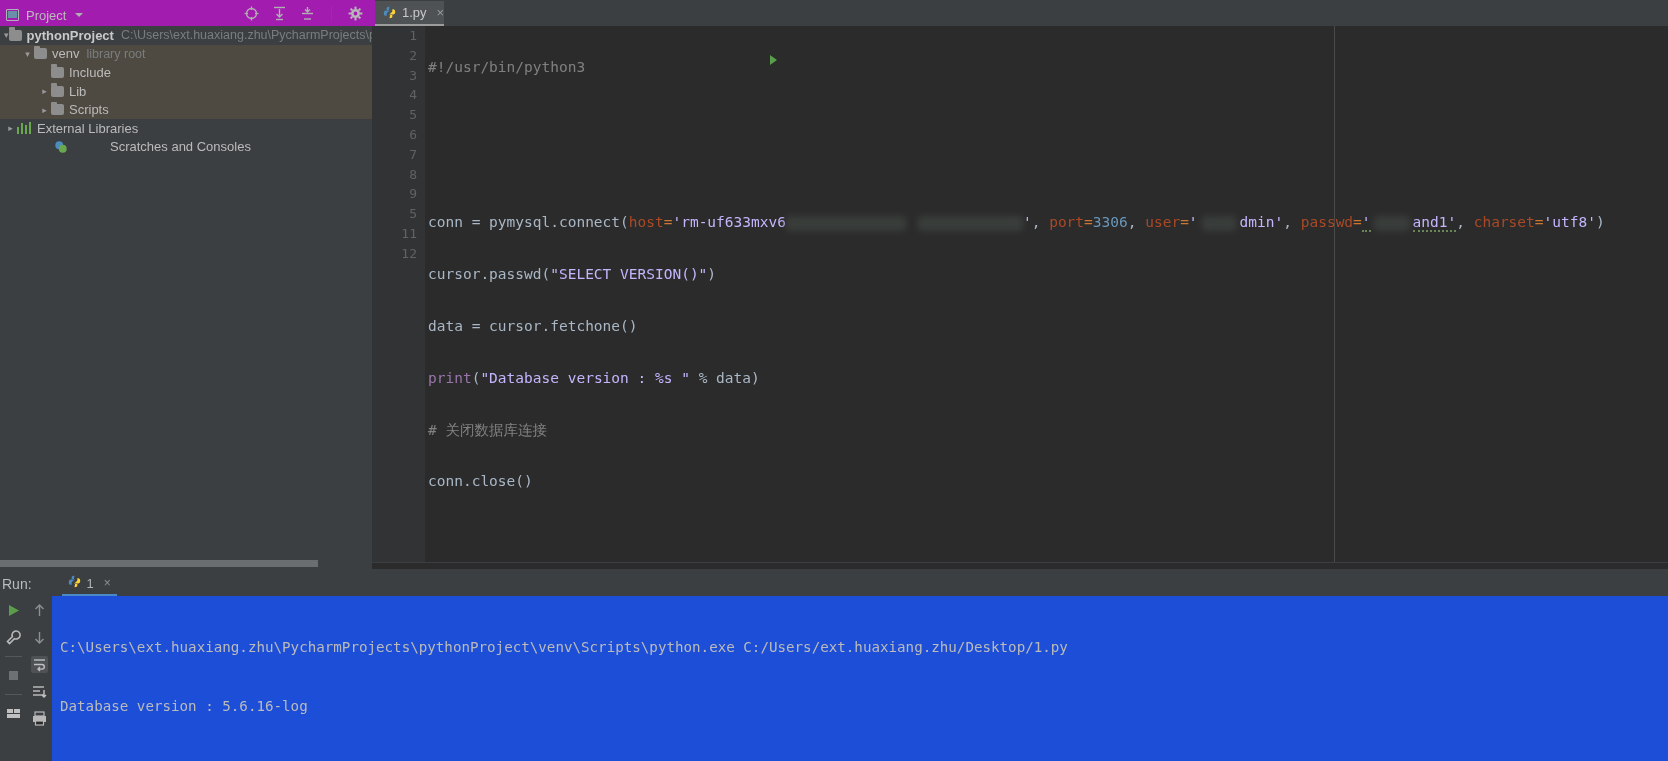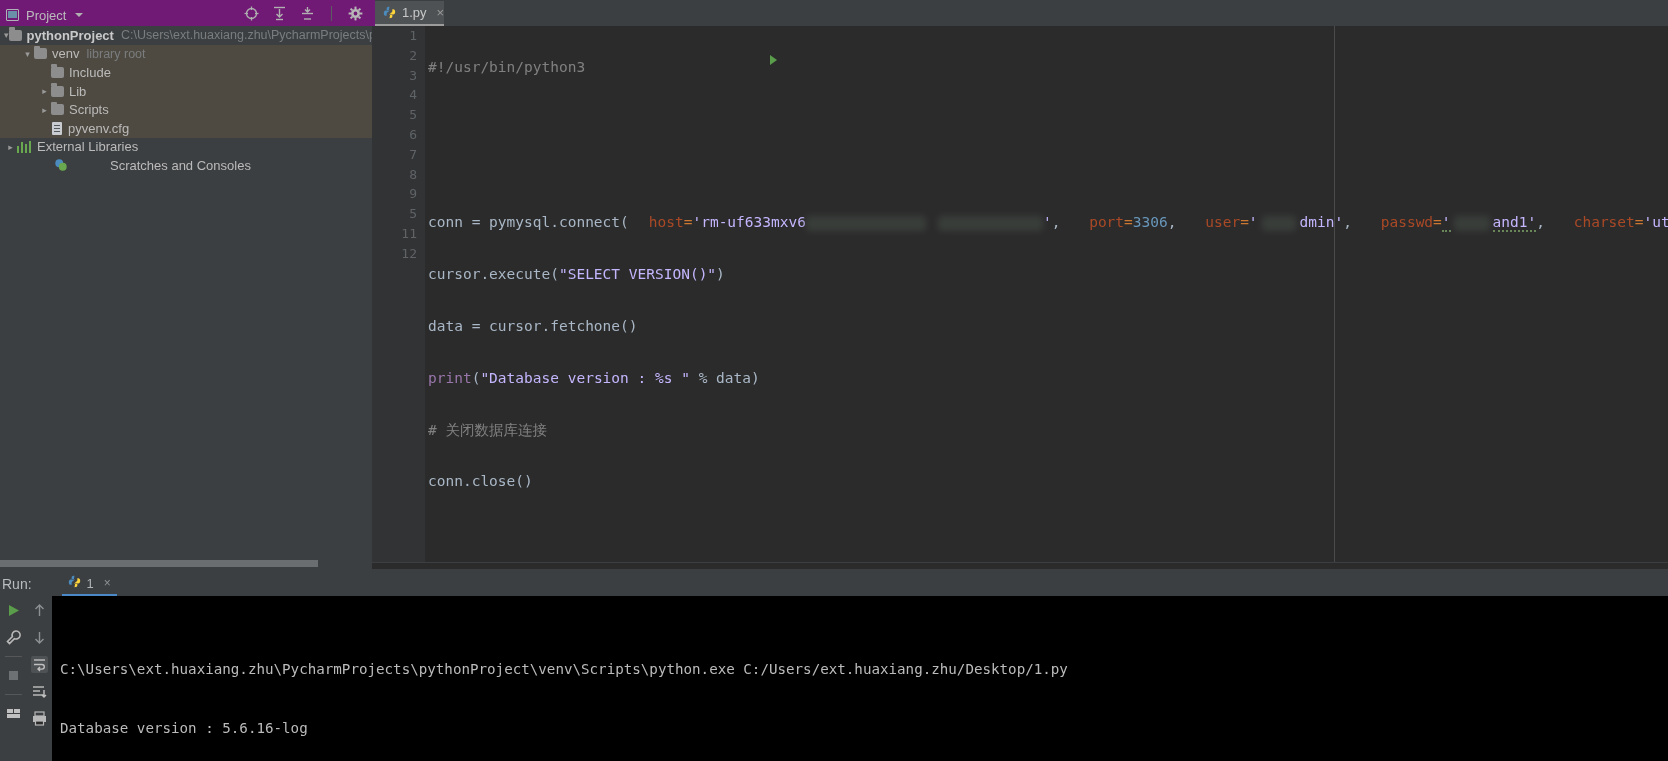--- a/index.html
+++ b/index.html
@@ -7,21 +7,21 @@
     width:1668px; height:761px;
     background:#3c3f41;
     font-family:"Liberation Sans", sans-serif;
     overflow:hidden;
   }
   .app{ position:relative; width:1668px; height:761px; }
 
   
   .topbar{
     position:absolute; left:0; top:0; width:1668px; height:30px;
-    background:#701a75; display:flex; align-items:center;
+    background:#a21caf; display:flex; align-items:center;
   }
   .proj-label{
     display:flex; align-items:center; gap:7px;
     padding-left:6px; height:26px; color:#bbbbbb; font-size:13px;
   }
   .proj-label .boxicon{
     width:13px;height:12px;border:1.6px solid #aeb3b8;border-radius:1px;
     display:inline-block; position:relative;
   }
   .proj-label .boxicon::after{
@@ -123,21 +123,21 @@
     position:absolute; left:56px; top:0; right:0; height:100%;
     font-family:"DejaVu Sans Mono", monospace; font-size:14.5px;
     white-space:pre; color:#a9b7c6;
   }
   .cline{ height:19.8px; line-height:19.8px; }
   .kw{ color:#cc7832; }
   .kw2{ color:#9876aa; }
   .str{ color:#c4b5fd; }
   .num{ color:#6897bb; }
   .cmt{ color:#808080; }
-  .param{ color:#aa4926;margin-left:20px; }
+  .param{ color:#aa4926; }
   .blur{
     display:inline-block; vertical-align:middle;
     background:#3a3f3b; border-radius:4px; height:15px;
     filter:blur(3px); opacity:.95;
   }
   .wavy{
     border-bottom:2px dotted #6a8759; padding-bottom:0px;
   }
   .margin-guide{
     position:absolute; left:962px; top:0; width:1px; height:100%; background:#4b4b4b;
@@ -174,21 +174,21 @@
     position:absolute; left:26px; top:24px; width:26px; height:165px;
     background:#3c3f41; display:flex; flex-direction:column; align-items:center;
     padding-top:6px; gap:10px;
   }
   .rt-icon{ width:17px;height:17px; position:relative; }
   .rt-icon.hl{ background:#4e5254; border-radius:2px; }
   .tb-sep{ width:17px; height:1px; background:#555759; }
 
   .console{
     position:absolute; left:52px; top:24px; right:0; height:165px;
-    background:#000000; padding:24px 0 0 8px;
+    background:#1d4ed8; padding:2px 0 0 8px;
     font-family:"DejaVu Sans Mono", monospace; font-size:14.2px;
     color:#bbbbbb; white-space:pre; line-height:19.8px;
   }
 </style>
 </head>
 <body>
 
 <div class="app">
 
   <div class="topbar">
@@ -280,25 +280,20 @@
         </div>
         <div class="tree-row sel" style="padding-left: 38px;">
           <span class="arrow">▸</span>
           <span class="folder"></span>
           <span>Lib</span>
         </div>
         <div class="tree-row sel" style="padding-left: 38px;">
           <span class="arrow">▸</span>
           <span class="folder"></span>
           <span>Scripts</span>
-        </div>
-        <div class="tree-row sel" style="padding-left: 38px;">
-          <span class="arrow"></span>
-          <span class="cfgicon"></span>
-          <span>pyvenv.cfg</span>
         </div>
         <div class="tree-row" style="padding-left: 4px;">
           <span class="arrow">▸</span>
           <span class="barsicon">
             <i style="height:7px"></i>
             <i style="height:11px"></i>
             <i style="height:9px"></i>
             <i style="height:12px"></i>
           </span>
           <span>External Libraries</span>
@@ -336,21 +331,21 @@
     </div>
     <div class="gutter-strip"></div>
     <div class="runmark"></div>
     <div class="margin-guide"></div>
 
     <div class="code">
       <div class="cline"><span class="cmt">#!/usr/bin/python3</span></div>
       <div class="cline"></div>
       <div class="cline"></div>
       <div class="cline"><span>conn = pymysql.connect(</span><span class="param">host</span><span class="kw">=</span><span class="str">'rm-uf633mxv6</span><span class="blur" style="width:120px"></span><span class="blur" style="width:105px;margin-left:12px"></span><span class="str">'</span><span>, </span><span class="param">port</span><span class="kw">=</span><span class="num">3306</span><span>, </span><span class="param">user</span><span class="kw">=</span><span class="str">'</span><span class="blur" style="width:34px;margin:0 4px"></span><span class="str">dmin'</span><span>, </span><span class="param">passwd</span><span class="kw">=</span><span class="str wavy">'</span><span class="blur" style="width:36px;margin:0 3px"></span><span class="str wavy">and1'</span><span>, </span><span class="param">charset</span><span class="kw">=</span><span class="str">'utf8'</span><span>)</span></div>
-      <div class="cline"><span>cursor.execute(</span><span class="str">"SELECT VERSION()"</span><span>)</span></div>
+      <div class="cline"><span>cursor.passwd(</span><span class="str">"SELECT VERSION()"</span><span>)</span></div>
       <div class="cline"><span>data = cursor.fetchone()</span></div>
       <div class="cline"><span class="kw2">print</span><span>(</span><span class="str">"Database version : %s "</span><span> % data)</span></div>
       <div class="cline"><span class="cmt"># 关闭数据库连接</span></div>
       <div class="cline"><span>conn.close()</span></div>
       <div class="cline"></div>
     </div>
     <div class="editor-bottomline"></div>
     <div class="ed-hscroll"></div>
   </div>
 

